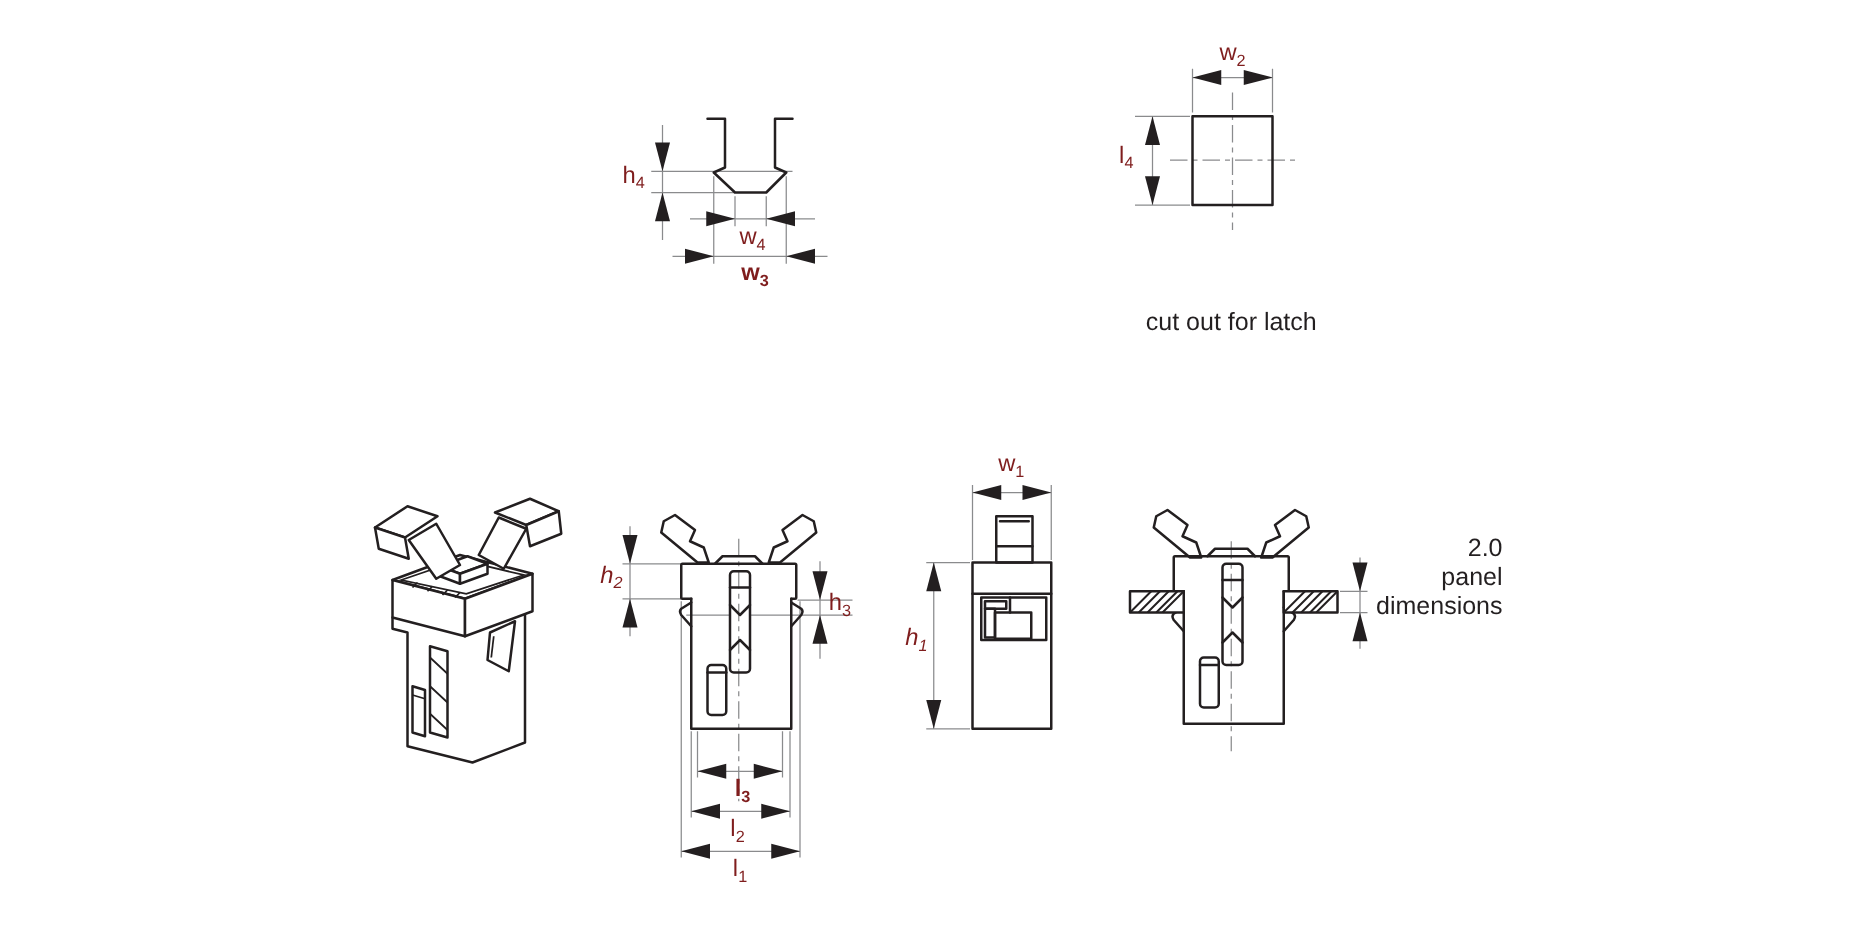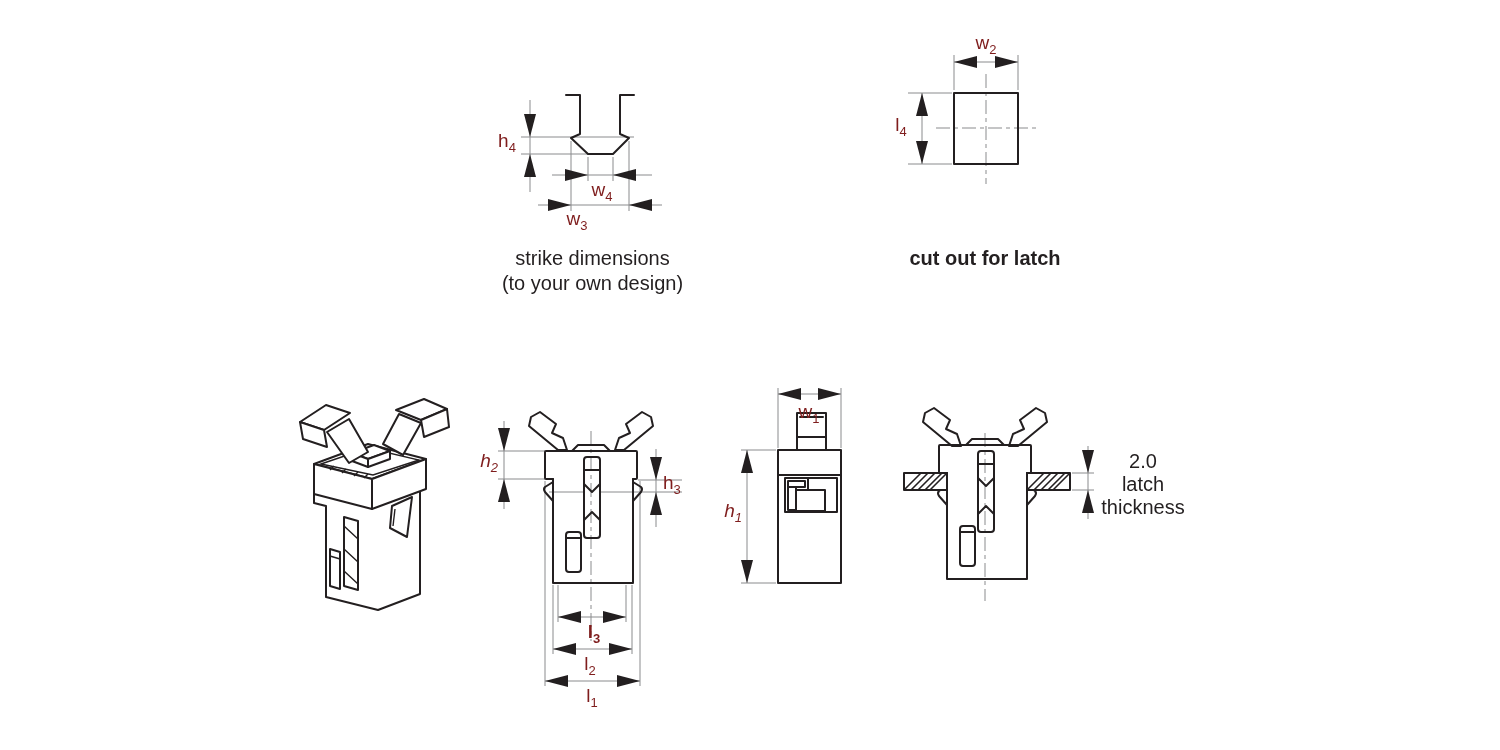--- a/index.html
+++ b/index.html
@@ -166,42 +166,38 @@
     <path class="profile" d="M960,532 H975"></path>
     <rect class="profilef" x="904" y="473" width="43" height="17"></rect>
     <path class="hatch" d="M904,490 L921,473 M911,490 L928,473 M918,490 L935,473 M925,490 L942,473 M930,490 L947,473"></path>
     <rect class="profilef" x="1027" y="473" width="43" height="17"></rect>
     <path class="hatch" d="M1027,490 L1044,473 M1034,490 L1051,473 M1041,490 L1058,473 M1048,490 L1065,473 M1053,490 L1070,473"></path>
   </g>
 </svg>
 
 <div class="dim-label tc" style="left:494px;top:130px;width:26px;"><span>h</span><sub>4</sub></div>
 <div class="dim-label tc" style="left:577px;top:179px;width:50px;"><span>w</span><sub>4</sub></div>
-<div class="dim-label tc" style="left:552px;top:208px;width:50px;"><span>w</span><sub>3</sub></div>
+<div class="dim-label tc" style="left:579px;top:208px;width:50px;font-weight:bold;"><span>w</span><sub>3</sub></div>
 
 <div class="dim-label tc" style="left:961px;top:32px;width:50px;"><span>w</span><sub>2</sub></div>
 <div class="dim-label tc" style="left:886px;top:114px;width:30px;"><span>l</span><sub>4</sub></div>
 
 <div class="dim-label tr" style="left:470px;top:450px;width:28px;"><span>h</span><sub>2</sub></div>
 <div class="dim-label" style="left:663px;top:472px;width:34px;"><span>h</span><sub>3</sub></div>
 <div class="dim-label tc" style="left:572px;top:621px;width:44px;font-weight:bold;"><span>l</span><sub>3</sub></div>
 <div class="dim-label tc" style="left:568px;top:653px;width:44px;"><span>l</span><sub>2</sub></div>
 <div class="dim-label tc" style="left:570px;top:685px;width:44px;"><span>l</span><sub>1</sub></div>
 
-<div class="dim-label tc" style="left:784px;top:361px;width:50px;margin-top:40px;"><span>w</span><sub>1</sub></div>
+<div class="dim-label tc" style="left:784px;top:361px;width:50px;"><span>w</span><sub>1</sub></div>
 <div class="dim-label tr" style="left:712px;top:500px;width:30px;"><span>h</span><sub>1</sub></div>
 
-<div class="caption" style="left:470px;top:246px;width:245px;">
-  <div>strike dimensions</div>
-  <div>(to your own design)</div>
-</div>
-
-<div class="caption" style="left:885px;top:246px;width:200px;font-weight:bold;">
+
+<div class="caption" style="left:885px;top:246px;width:200px;">
   <div>cut out for latch</div>
 </div>
 
-<div class="annotation" style="left:1084px;top:450px;width:118px;">
+<div class="annotation" style="left:1084px;top:428px;width:118px;text-align:right;">
   <div>2.0</div>
-  <div>latch</div>
-  <div>thickness</div>
+  <div>panel</div>
+  <div>dimensions</div>
 </div>
 
 </div>
 
 </body></html>

